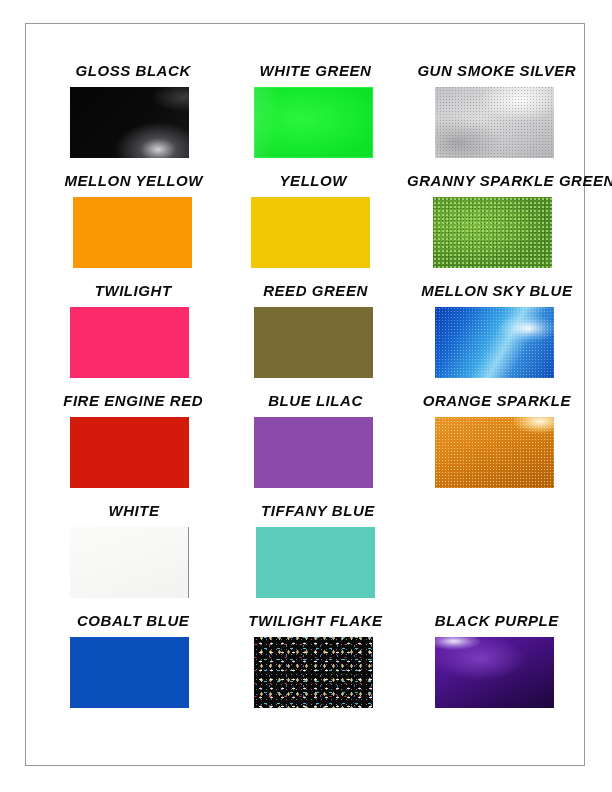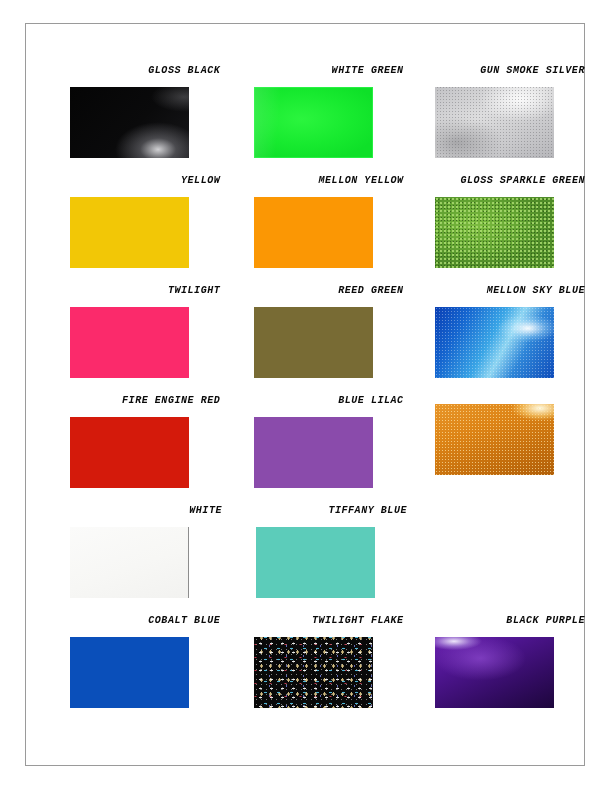--- a/index.html
+++ b/index.html
@@ -47,30 +47,30 @@
     height: 110px;
   }
   .swatch-cell {
     width: 178px;
     margin-left: 5px;
     position: relative;
   }
   .swatch-cell:first-child { margin-left: 21px; }
 
   .swatch-label {
-    text-align: right;
+    text-align: center;
     font-weight: bold;
     font-style: italic;
-    font-size: 10px;
+    font-size: 15px;
     letter-spacing: 0.55px;
     color: #0a0a0a;
     line-height: 11px;
     height: 13px;
     white-space: nowrap;
-    font-family: Liberation Mono, monospace;
+    font-family: Liberation Sans, sans-serif;
   }
   .cell-c1 .swatch-label { padding-right: 2px; }
 
   .swatch-chip {
     width: 119px;
     height: 71px;
     margin: 9px auto 0 auto;
     position: relative;
     overflow: hidden;
   }
@@ -205,30 +205,30 @@
         <div class="swatch-label">WHITE GREEN</div>
         <div class="swatch-chip chip-neon-green"></div>
       </div>
       <div class="swatch-cell cell-c3">
         <div class="swatch-label">GUN SMOKE SILVER</div>
         <div class="swatch-chip chip-gun-smoke"></div>
       </div>
     </div>
 
     <div class="swatch-row">
+      <div class="swatch-cell cell-c2">
+        <div class="swatch-label">MELLON YELLOW</div>
+        <div class="swatch-chip flat" style="--c: #fb9704;"></div>
+      </div>
       <div class="swatch-cell cell-c1">
         <div class="swatch-label">YELLOW</div>
         <div class="swatch-chip flat" style="--c: #f2c706;"></div>
       </div>
-      <div class="swatch-cell cell-c2">
-        <div class="swatch-label">MELLON YELLOW</div>
-        <div class="swatch-chip flat" style="--c: #fb9704;"></div>
-      </div>
-      <div class="swatch-cell cell-c3">
-        <div class="swatch-label">GLOSS SPARKLE GREEN</div>
+      <div class="swatch-cell cell-c3">
+        <div class="swatch-label">GRANNY SPARKLE GREEN</div>
         <div class="swatch-chip chip-granny"></div>
       </div>
     </div>
 
     <div class="swatch-row">
       <div class="swatch-cell cell-c1">
         <div class="swatch-label">TWILIGHT</div>
         <div class="swatch-chip flat" style="--c: #fb2a6b;"></div>
       </div>
       <div class="swatch-cell cell-c2">
@@ -244,20 +244,21 @@
     <div class="swatch-row">
       <div class="swatch-cell cell-c1">
         <div class="swatch-label">FIRE ENGINE RED</div>
         <div class="swatch-chip flat" style="--c: #d41a0b;"></div>
       </div>
       <div class="swatch-cell cell-c2">
         <div class="swatch-label">BLUE LILAC</div>
         <div class="swatch-chip flat" style="--c: #8a4bab;"></div>
       </div>
       <div class="swatch-cell cell-c3">
+        <div class="swatch-label">ORANGE SPARKLE</div>
         <div class="swatch-chip chip-orange-sparkle"></div>
       </div>
     </div>
 
     <div class="swatch-row">
       <div class="swatch-cell cell-c1">
         <div class="swatch-label">WHITE</div>
         <div class="swatch-chip chip-white"></div>
       </div>
       <div class="swatch-cell cell-c2">

